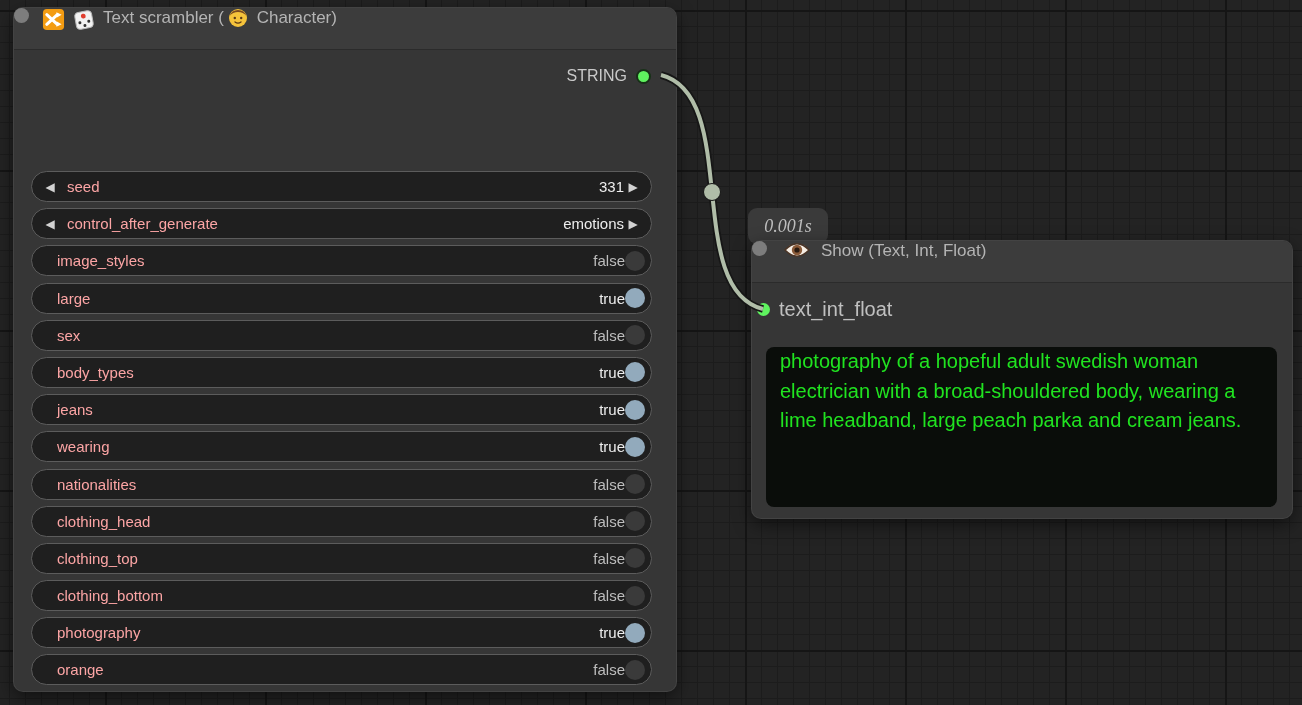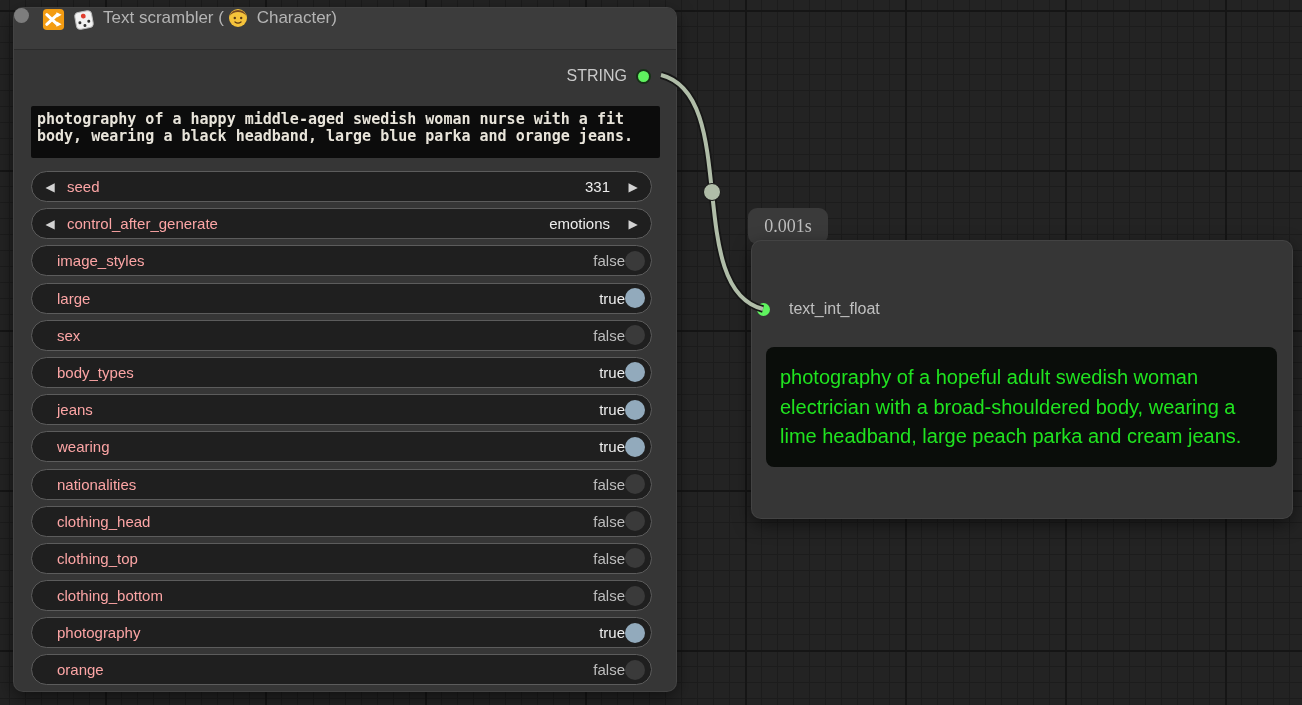--- a/index.html
+++ b/index.html
@@ -49,48 +49,48 @@
     border:1px solid #5c5c5c; display:flex; align-items:center;
     font-size:15px; cursor:pointer;
   }
   .widget.combo{ padding:0 9px; }
   .widget.toggle{ padding-left:25px; padding-right:6px;align-items:center; }
   .arrow{ color:#d2d2d2; font-size:12px; width:18px; text-align:center; flex:none; }
   .wlabel{ color:#fca5a5; margin-left:8px; }
   .toggle-label{ margin-left:0; }
   .spacer{ flex:1; }
   .wvalue{ color:#ededed; }
-  .combo .wvalue{ margin-right:14px; }
+  .combo .wvalue{ }
   .toggle .wvalue{ }
   .wvalue.off-text{ color:#bdbdbd; }
   .tdot{ width:20px; height:20px; border-radius:50%; flex:none; }
   .tdot.on{ background:var(--toggle-on); }
   .tdot.off{ background:#3a3a3a; }
 
   
   svg.links{ position:absolute; inset:0; pointer-events:none; }
 
   
   .exec-badge{
     position:absolute; left:748px; top:208px; width:80px; height:36px;
     background:#3a3a3a; border-radius:9px; color:#bdbdbd;
     font-family:"Liberation Serif", serif; font-size:18px;
-    display:flex; align-items:center; justify-content:center;
+    display:flex; align-items:center; justify-content:center;font-style:italic;
   }
 
   
   #shownode{ left:752px; top:241px; width:540px; height:277px; }
   .input-row{ position:absolute; left:0; top:56px; height:24px; display:flex; align-items:center; }
   .input-dot{ width:13px; height:13px; border-radius:50%; background:var(--slot-green);
               margin-left:5px; flex:none; }
-  .input-label{ color:#c0c0c0; font-size:16px; margin-left:19px; }
+  .input-label{ color:#c0c0c0; font-size:20px; margin-left:9px; }
   .show-text{
-    position:absolute; left:14px; top:106px; width:511px; height:120px;
+    position:absolute; left:14px; top:106px; width:511px; height:160px;
     background:#0a0d0a; border-radius:8px; color:var(--out-green);
-    font-size:20px; line-height:29.5px; padding:16px 14px; overflow:hidden;
+    font-size:20px; line-height:29.5px; padding:0 14px; overflow:hidden;
   }
 </style>
 </head>
 <body>
 
 <div class="canvas">
 
   <div class="exec-badge">0.001s</div>
 
   <div class="node" id="scrambler">
@@ -119,21 +119,20 @@
         <path d="M7 14 Q10 16.2 13 14" stroke="#5b3a17" stroke-width="1.3" fill="none" stroke-linecap="round"></path>
       </svg>
       <span class="node-title"> Character)</span>
     </div>
 
     <div class="output-row">
       <span class="slot-label">STRING</span>
       <span class="slot-dot"></span>
     </div>
 
-    <div class="prompt-area">photography of a happy middle-aged swedish woman nurse with a fit body, wearing a black headband, large blue parka and orange jeans.</div>
 
     <div class="widgets">
         <div class="widget combo">
           <span class="arrow">◀</span>
           <span class="wlabel">seed</span>
           <span class="spacer"></span>
           <span class="wvalue">331</span>
           <span class="arrow">▶</span>
         </div>
         <div class="widget combo">
@@ -212,20 +211,29 @@
         <div class="widget toggle">
           <span class="wlabel toggle-label">orange</span>
           <span class="spacer"></span>
           <span class="wvalue off-text">false</span>
           <span class="tdot off"></span>
         </div>
       </div>
   </div>
 
   <div class="node" id="shownode">
+    <div class="node-titlebar">
+      <span class="collapse-dot"></span>
+      <svg width="26" height="18" viewBox="0 0 26 18" style="margin:0 4px;">
+        <path d="M1 9 Q13 -3.5 25 9 Q13 21.5 1 9 Z" fill="#f5ede4" stroke="#4a3426" stroke-width="1.6"></path>
+        <circle cx="13" cy="9" r="5.2" fill="#8a5a38"></circle>
+        <circle cx="13" cy="9" r="2.6" fill="#2a1a10"></circle>
+      </svg>
+      <span class="node-title">Show (Text, Int, Float)</span>
+    </div>
 
     <div class="input-row">
       <span class="input-dot"></span>
       <span class="input-label">text_int_float</span>
     </div>
 
     <div class="show-text">photography of a hopeful adult swedish woman electrician with a broad-shouldered body, wearing a lime headband, large peach parka and cream jeans.</div>
   </div>
 
   <svg class="links" width="1302" height="705">

